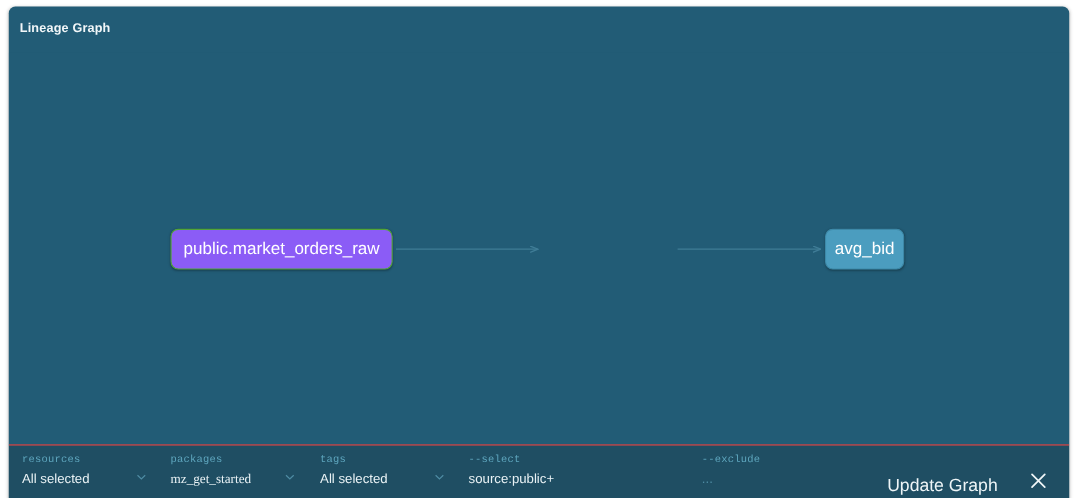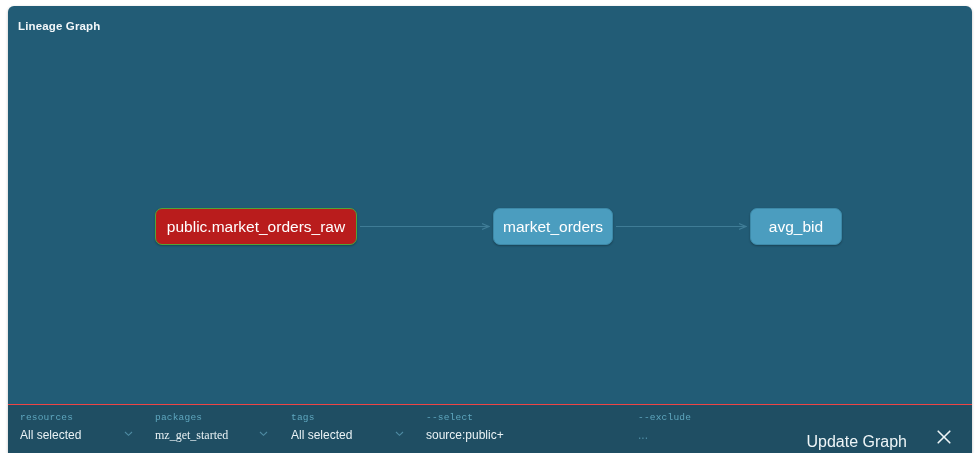--- a/index.html
+++ b/index.html
@@ -70,39 +70,39 @@
     border-radius: 7px;
     box-sizing: border-box;
     color: #ffffff;
     font-size: 15.5px;
     line-height: 1;
     white-space: nowrap;
     box-shadow: 0 1px 2px rgba(0,0,0,0.28);
     cursor: pointer;
   }
   .graph-node.source {
-    background: #b91c1c;
+    background: #8b5cf6;
     border: 1.5px solid #52A437;
   }
   .graph-node.model {
     background: #4B9DBF;
     border: 1.5px solid #3D89A8;
   }
 
   #node-public-market-orders-raw {
     left: 147px; top: 160px;
     width: 202px; height: 37px;
   }
   #node-market-orders {
     left: 485px; top: 160px;
     width: 120px; height: 37px;
   }
   #node-avg-bid {
     left: 742px; top: 160px;
-    width: 92px; height: 37px;
+    width: 72px; height: 37px;
   }
 
   
   #control-bar {
     flex: 0 0 auto;
     height: 49px;
     background: #1F4E63;
     border-top: 1px solid #ef4444;
     position: relative;
     box-sizing: border-box;
@@ -191,23 +191,20 @@
         </marker>
       </defs>
       <line x1="352" y1="178.5" x2="481" y2="178.5" stroke="#3F7C96" stroke-width="1.1" marker-end="url(#arrowhead)"></line>
       <line x1="608" y1="178.5" x2="738" y2="178.5" stroke="#3F7C96" stroke-width="1.1" marker-end="url(#arrowhead)"></line>
     </svg>
 
     <div class="graph-node source" id="node-public-market-orders-raw">
       <span>public.market_orders_raw</span>
     </div>
 
-    <div class="graph-node model" id="node-market-orders">
-      <span>market_orders</span>
-    </div>
 
     <div class="graph-node model" id="node-avg-bid">
       <span>avg_bid</span>
     </div>
 
   </div>
 
   <div id="control-bar">
 
     <div class="control-field" id="field-resources">

